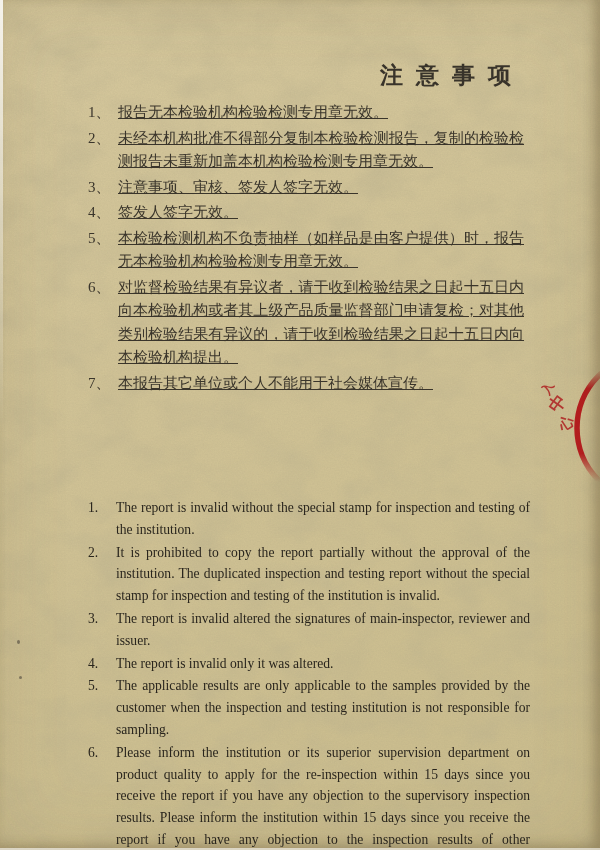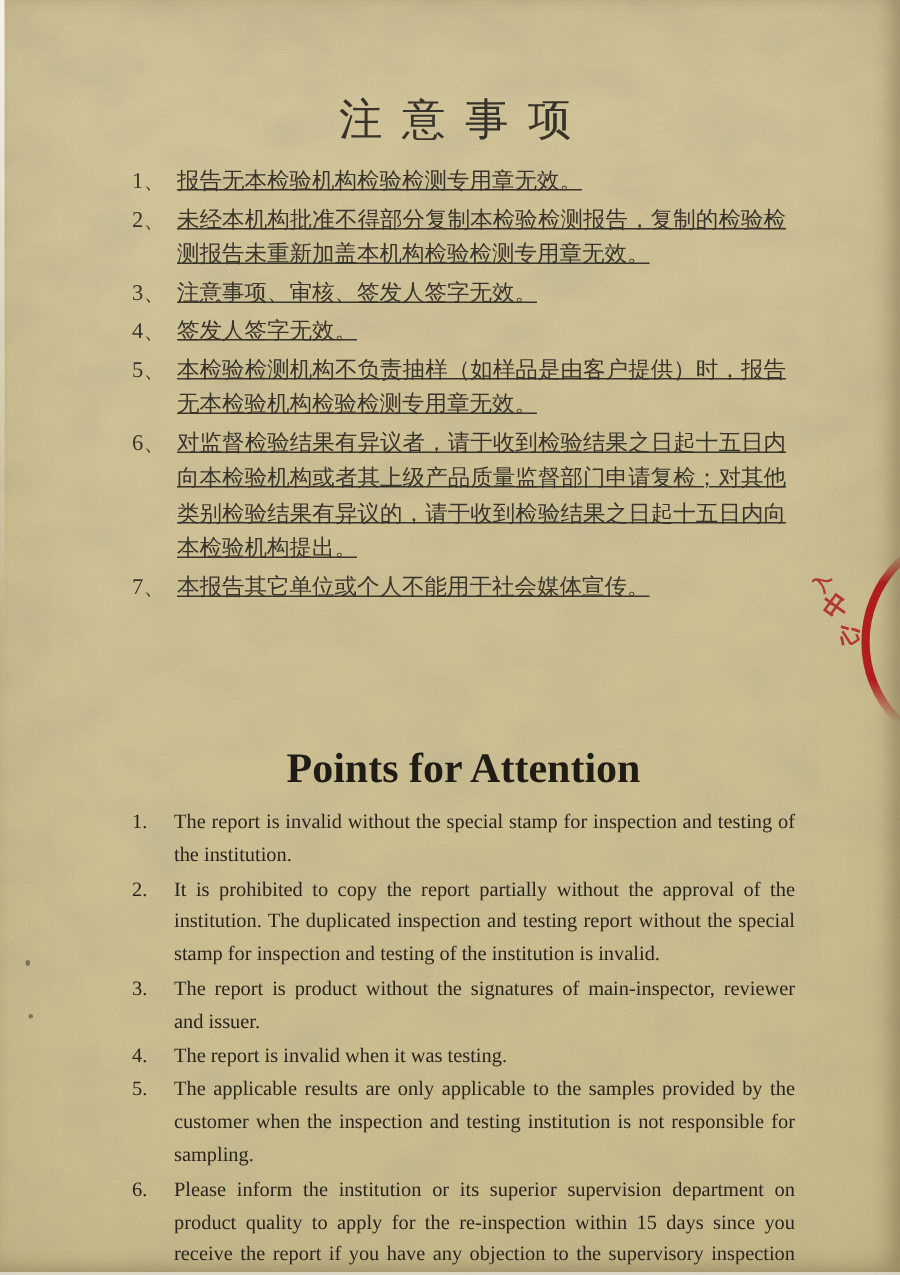--- a/index.html
+++ b/index.html
@@ -22,21 +22,21 @@
     position:absolute;left:0;bottom:0;width:100%;height:2px;
     background:rgba(255,255,255,.6);pointer-events:none;
   }
   .speck{position:absolute;width:3px;height:4px;border-radius:50%;
     background:#544e41;opacity:.65;}
   .speck.s1{left:17px;top:640px;}
   .speck.s2{left:19px;top:676px;height:3px;}
 
   
   .cn-section{position:absolute;left:88px;top:60px;width:436px;color:#3a352b;}
-  .cn-title{font-size:29px;font-weight:400;letter-spacing:13px;text-align:center;
+  .cn-title{font-size:23px;font-weight:700;letter-spacing:13px;text-align:right;
     margin:0 0 10px 8px;color:#38332a;}
   .cn-item{display:flex;font-size:15px;line-height:23.5px;margin-bottom:2px;}
   .cn-num{flex:0 0 30px;}
   .cn-text{flex:1;text-align:justify;text-decoration:underline;}
 
   
   .en-section{position:absolute;left:88px;top:497px;width:442px;color:#29251d;}
   .en-title{font-size:28px;font-weight:bold;text-align:center;margin:0 0 8px 0;color:#201c15;}
   .en-item{display:flex;font-size:13.6px;line-height:21.8px;margin-bottom:1px;}
   .en-num{flex:0 0 28px;}
@@ -114,36 +114,35 @@
     </div>
   </section>
 
   <div>
     <span class="stamp-char c1">入</span>
     <span class="stamp-char c2">中</span>
     <span class="stamp-char c3">心</span>
   </div>
 
   <section class="en-section">
-    <h1 class="en-title">Points for Attention</h1>
     <div class="en-item">
       <span class="en-num">1.</span>
       <span class="en-text">The report is invalid without the special stamp for inspection and testing of the institution.</span>
     </div>
     <div class="en-item">
       <span class="en-num">2.</span>
       <span class="en-text">It is prohibited to copy the report partially without the approval of the institution. The duplicated inspection and testing report without the special stamp for inspection and testing of the institution is invalid.</span>
     </div>
     <div class="en-item">
       <span class="en-num">3.</span>
-      <span class="en-text">The report is product without the signatures of main-inspector, reviewer and issuer.</span>
+      <span class="en-text">The report is invalid altered the signatures of main-inspector, reviewer and issuer.</span>
     </div>
     <div class="en-item">
       <span class="en-num">4.</span>
-      <span class="en-text">The report is invalid when it was testing.</span>
+      <span class="en-text">The report is invalid only it was altered.</span>
     </div>
     <div class="en-item">
       <span class="en-num">5.</span>
       <span class="en-text">The applicable results are only applicable to the samples provided by the customer when the inspection and testing institution is not responsible for sampling.</span>
     </div>
     <div class="en-item">
       <span class="en-num">6.</span>
       <span class="en-text">Please inform the institution or its superior supervision department on product quality to apply for the re-inspection within 15 days since you receive the report if you have any objection to the supervisory inspection results. Please inform the institution within 15 days since you receive the report if you have any objection to the inspection results of other categories.</span>
     </div>
 

